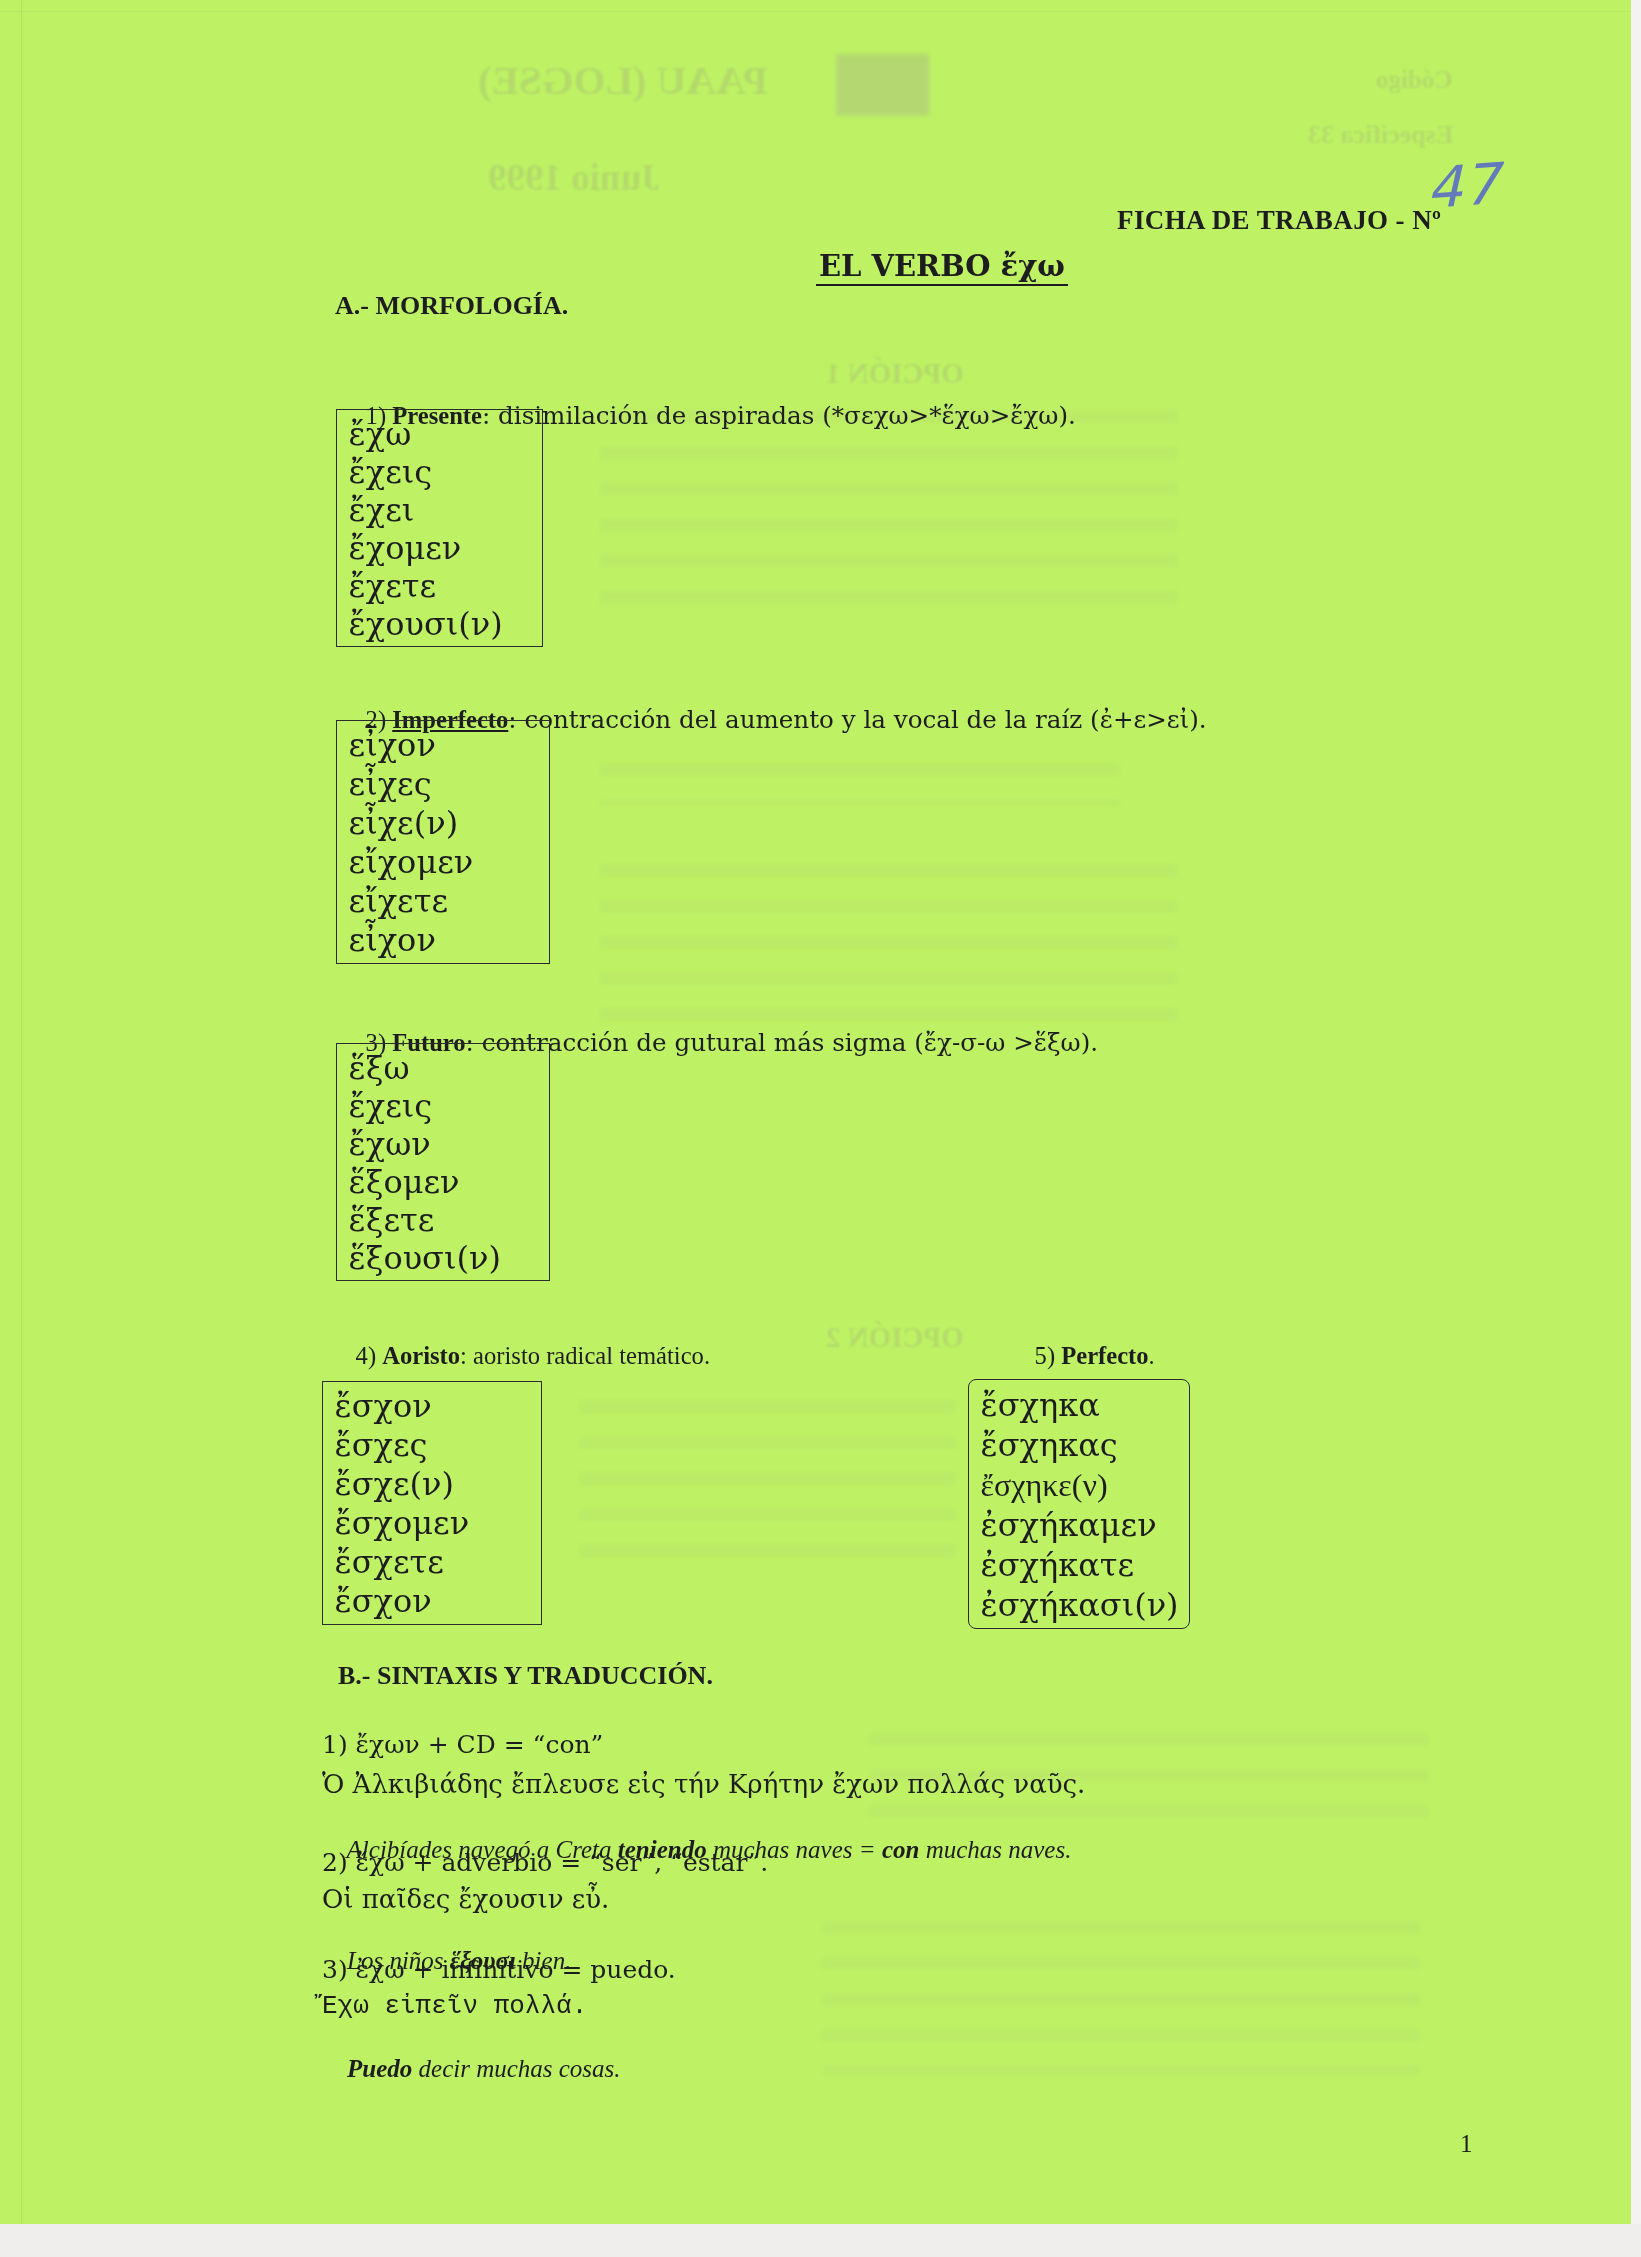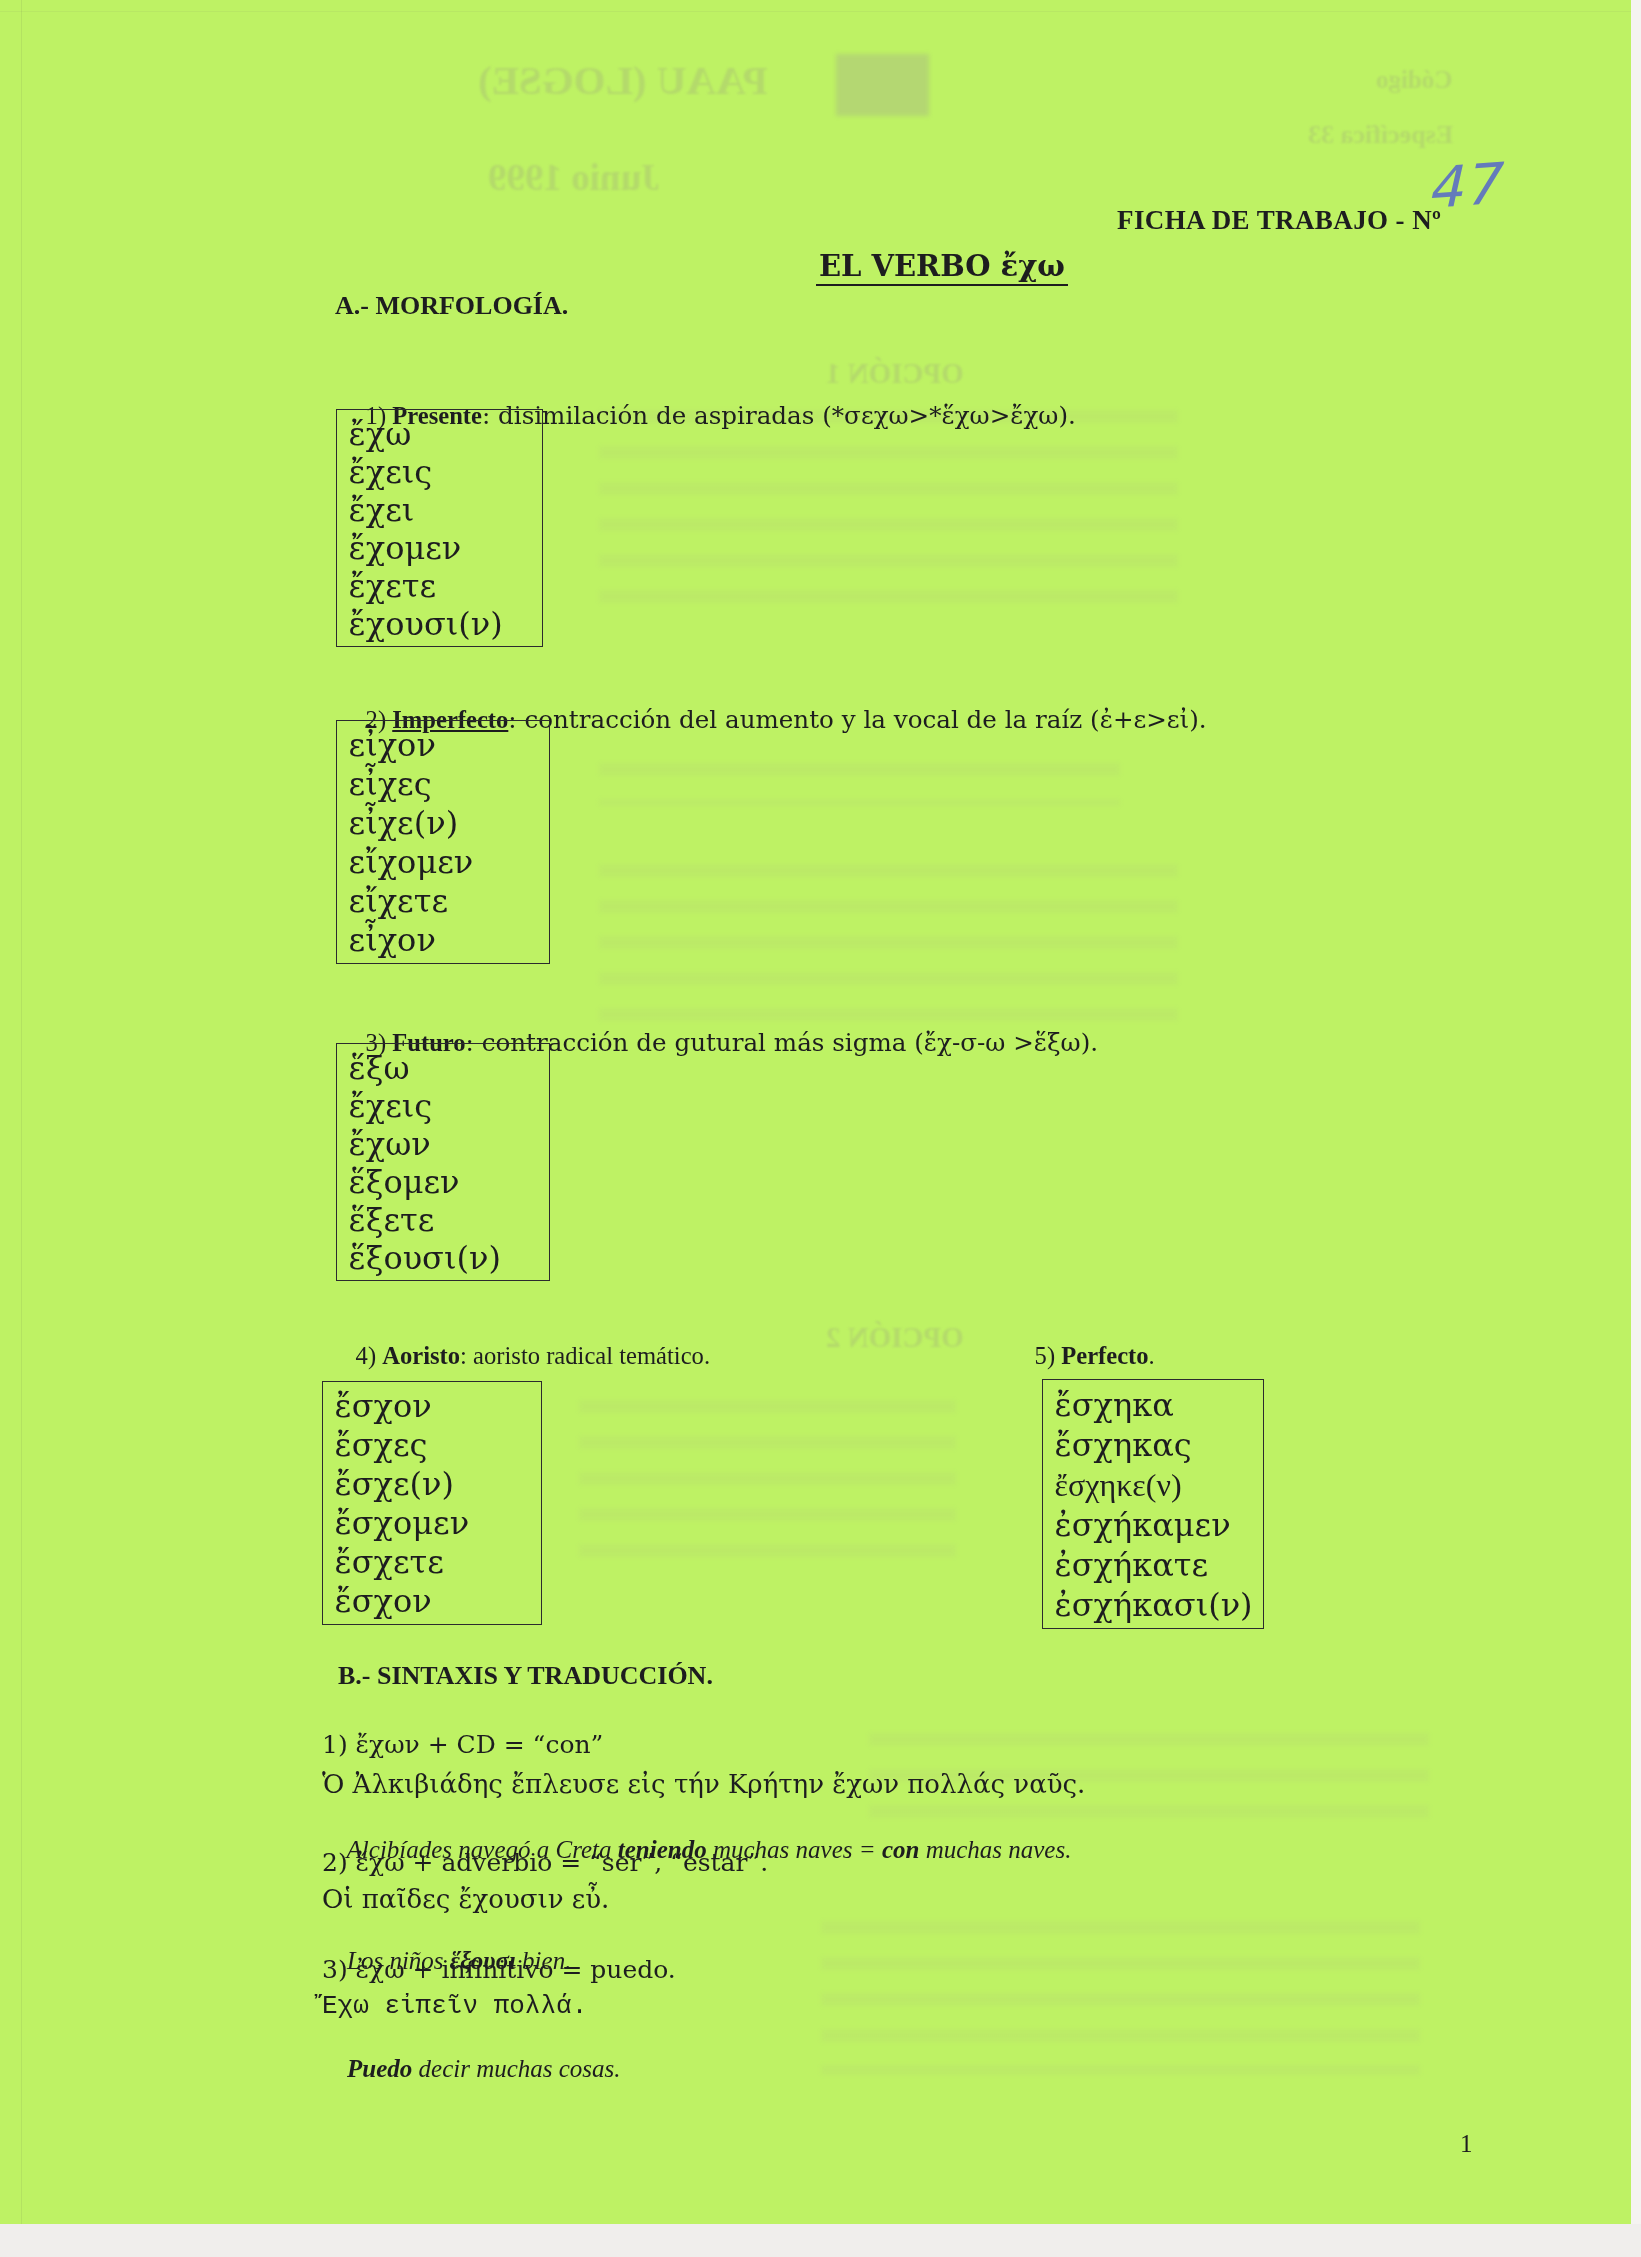--- a/index.html
+++ b/index.html
@@ -125,21 +125,21 @@
 
   <div class="vbox" style="left:322px;top:1381px;width:195px;">
     <div class="form gk" style="line-height:39px;">ἔσχον</div>
     <div class="form gk" style="line-height:39px;">ἔσχες</div>
     <div class="form gk" style="line-height:39px;">ἔσχε(ν)</div>
     <div class="form gk" style="line-height:39px;">ἔσχομεν</div>
     <div class="form gk" style="line-height:39px;">ἔσχετε</div>
     <div class="form gk" style="line-height:39px;">ἔσχον</div>
   </div>
 
-  <div class="vbox" style="left:1042px;top:1379px;width:197px;">
+  <div class="vbox" style="left:968px;top:1379px;width:197px;border-radius:8px;">
     <div class="form gk" style="line-height:40px;">ἔσχηκα</div>
     <div class="form gk" style="line-height:40px;">ἔσχηκας</div>
     <div class="form gk" style="line-height:40px;font-family:Liberation Serif, serif;">ἔσχηκε(ν)</div>
     <div class="form gk" style="line-height:40px;">ἐσχήκαμεν</div>
     <div class="form gk" style="line-height:40px;">ἐσχήκατε</div>
     <div class="form gk" style="line-height:40px;">ἐσχήκασι(ν)</div>
   </div>
 
   <div class="bighead" style="left:338px;top:1661px;">B.- SINTAXIS Y TRADUCCIÓN.</div>
 

